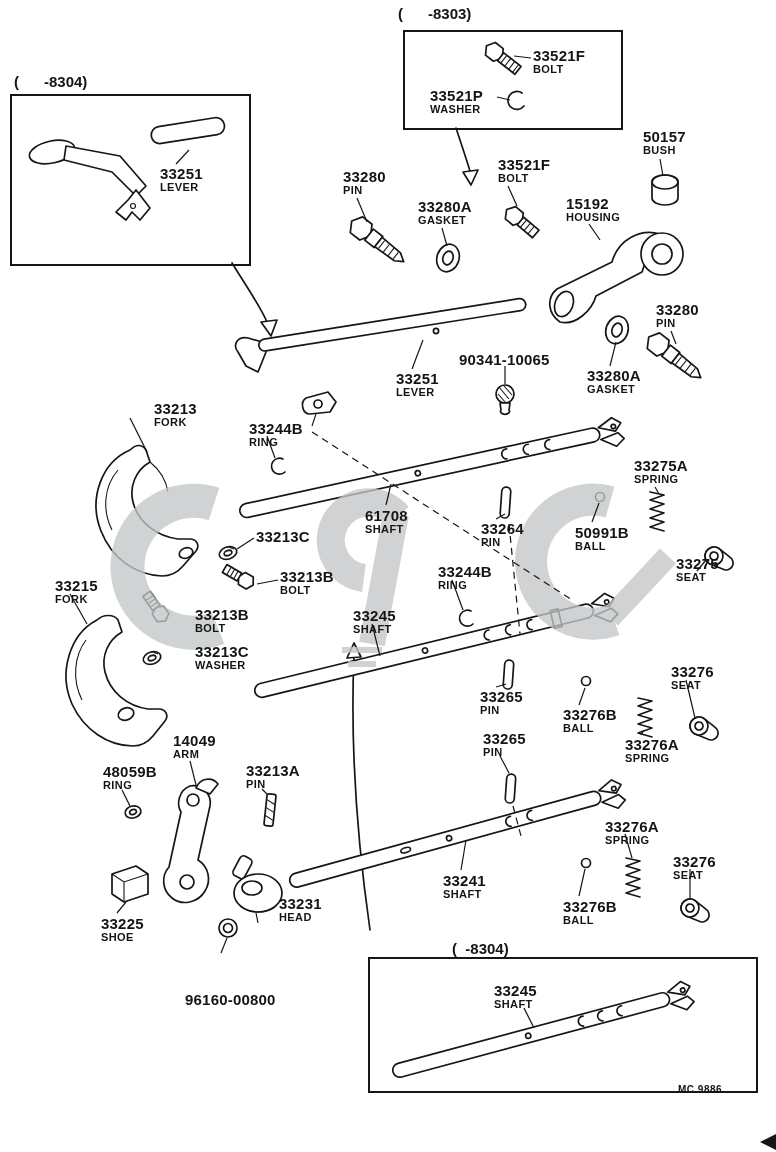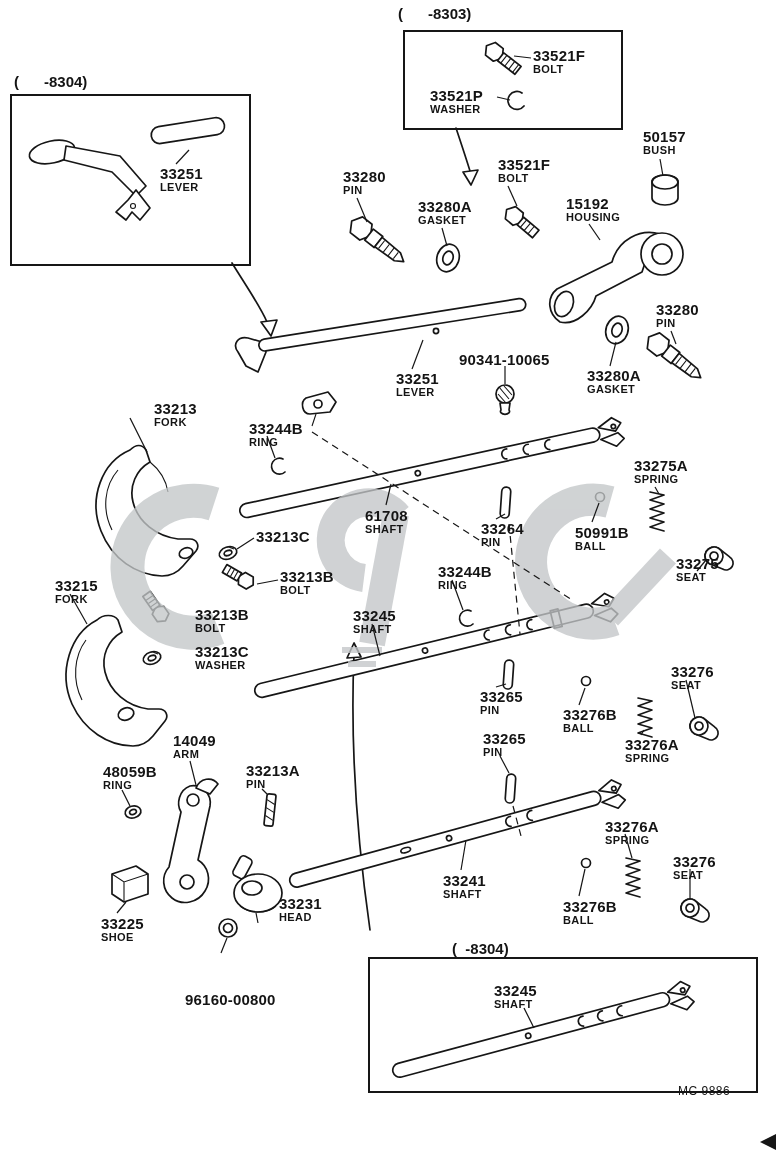--- a/index.html
+++ b/index.html
@@ -1,21 +1,21 @@
 <!DOCTYPE html>
 <html><head>
 <meta charset="utf-8">
 <style>
   html,body{margin:0;padding:0;background:#ffffff;}
   .stage{position:relative;width:776px;height:1152px;background:#ffffff;overflow:hidden;
          font-family:"Liberation Sans",sans-serif;color:#141414;}
   #art{position:absolute;left:0;top:0;}
   .inset-box{position:absolute;border:2px solid #161616;}
   .caption{position:absolute;font-size:15px;font-weight:bold;white-space:pre;background:#fff;padding:0 2px;line-height:1.05;}
-  .plate-code{position:absolute;font-size:12px;font-weight:normal;letter-spacing:0.5px;}
+  .plate-code{position:absolute;font-size:10px;font-weight:bold;letter-spacing:0.5px;}
   #labels-layer{position:absolute;left:0;top:0;width:776px;height:1152px;pointer-events:none;}
   .part-label{position:absolute;line-height:1.05;white-space:nowrap;}
   .part-label .num{font-size:15px;font-weight:bold;letter-spacing:0.2px;}
   .part-label .sub{font-size:11px;font-weight:bold;letter-spacing:0.4px;}
   
   .ln{stroke:#161616;stroke-width:1.2;}
   .pt{stroke:#161616;stroke-width:1.7;fill:#ffffff;stroke-linejoin:round;stroke-linecap:round;}
   .ptn{stroke:#161616;stroke-width:1.7;fill:none;stroke-linejoin:round;stroke-linecap:round;}
   .thin{stroke:#161616;stroke-width:1.1;fill:none;}
   .dash{stroke:#161616;stroke-width:1.2;fill:none;stroke-dasharray:7 5;}

